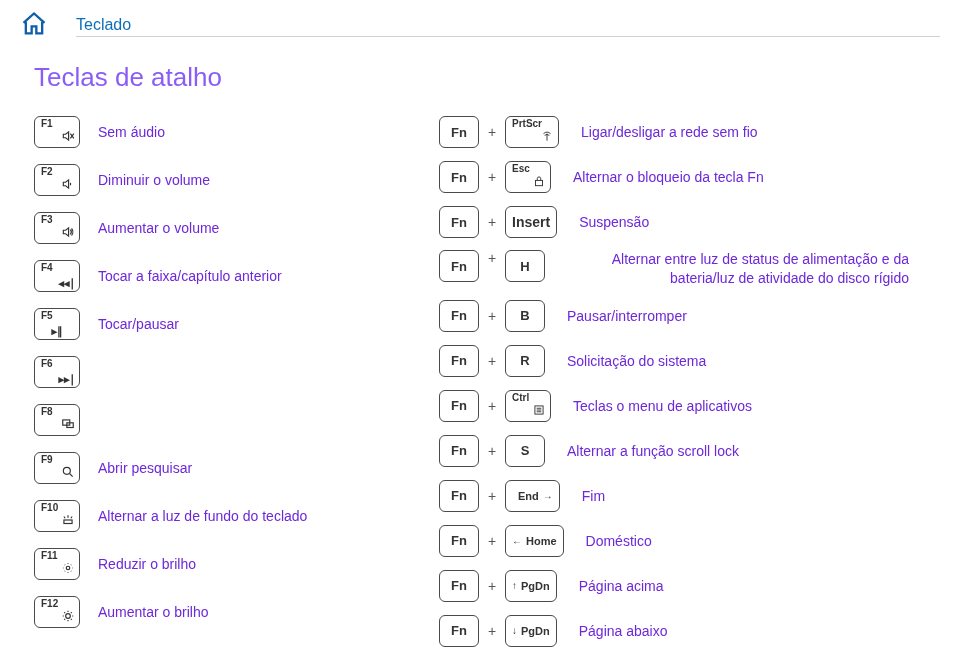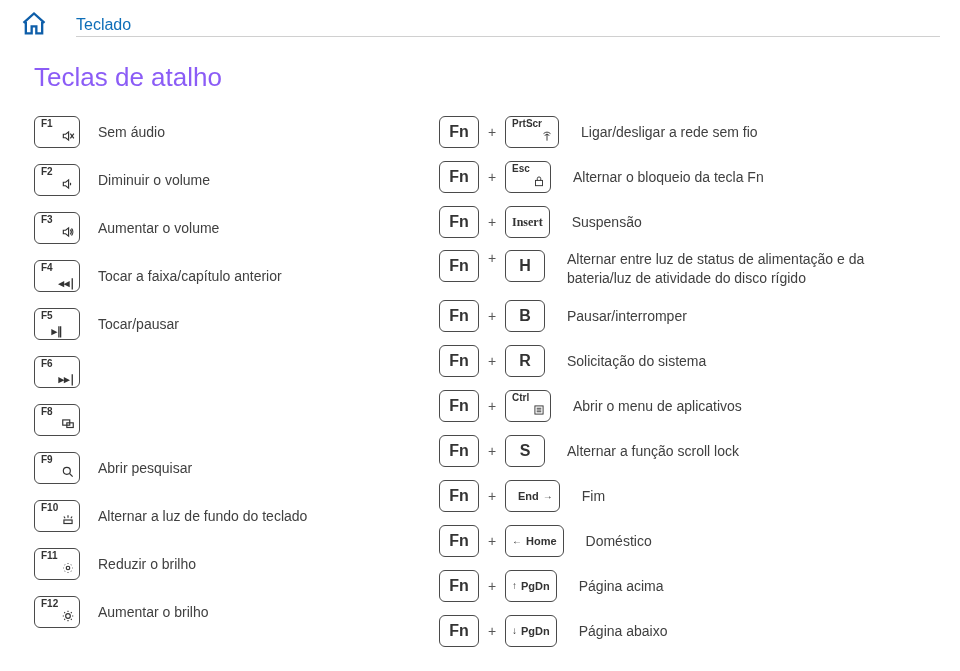--- a/index.html
+++ b/index.html
@@ -61,21 +61,21 @@
     color: #333;
     position: relative;
     justify-content: flex-start;
     align-items: flex-start;
     flex-direction: column;
   }
   .keycap.simple {
     justify-content: center;
     align-items: center;
     flex-direction: row;
-    font-size: 16px;
+    font-size: 13px;
     min-width: 40px;
   }
   .keycap .top-label { font-size: 10px; line-height: 1; }
   .keycap .glyph {
     position: absolute;
     bottom: 2px; right: 4px;
     font-size: 11px;
     line-height: 1;
   }
   .keycap .glyph.center-bottom { left: 0; right: 0; text-align: center; }
@@ -83,21 +83,21 @@
   .plus {
     margin: 0 8px;
     font-size: 14px;
     color: #555;
     min-width: 10px;
     justify-content: center;
   }
   .desc {
     margin-left: 18px;
     font-size: 14px;
-    color: #404040;
+    color: #6d28d9;
   }
   .col-right .desc { margin-left: 22px; }
   .key-wide { min-width: 54px; }
   .icon-svg { width: 14px; height: 14px; }
 </style>
 </head>
 <body>
 
 <div class="topbar">
   <span class="home-icon">
@@ -271,29 +271,29 @@
               <path d="M9 11V8a3 3 0 016 0v3"></path>
             </svg>
         </span>
       </div>
       <div class="desc">Alternar o bloqueio da tecla Fn</div>
     </div>
 
     <div class="row">
       <div class="keycap simple">Fn</div>
       <div class="plus">+</div>
-      <div class="keycap simple key-wide" style="font-size:12px;font-family:Liberation Serif, serif;">Insert</div>
+      <div class="keycap simple key-wide" style="font-size:14px;">Insert</div>
       <div class="desc">Suspensão</div>
     </div>
 
     <div class="row" style="align-items:flex-start;">
       <div class="keycap simple">Fn</div>
       <div class="plus">+</div>
       <div class="keycap simple">H</div>
-      <div class="desc" style="line-height:1.35;">Alternar entre luz de status de alimentação e da bateria/luz de atividade do disco rígido</div>
+      <div class="desc" style="line-height:1.35;text-align:right;">Alternar entre luz de status de alimentação e da bateria/luz de atividade do disco rígido</div>
     </div>
 
     <div class="row">
       <div class="keycap simple">Fn</div>
       <div class="plus">+</div>
       <div class="keycap simple">B</div>
       <div class="desc">Pausar/interromper</div>
     </div>
 
     <div class="row">
@@ -308,21 +308,21 @@
       <div class="plus">+</div>
       <div class="keycap">
         <span class="top-label">Ctrl</span>
         <span class="glyph">
           <svg class="icon-svg" viewBox="0 0 24 24" fill="none" stroke="#333" stroke-width="1.6">
               <rect x="5" y="5" width="14" height="14"></rect>
               <path d="M8 9h8M8 12h8M8 15h8"></path>
             </svg>
         </span>
       </div>
-      <div class="desc">Abrir o menu de aplicativos</div>
+      <div class="desc">Teclas o menu de aplicativos</div>
     </div>
 
     <div class="row">
       <div class="keycap simple">Fn</div>
       <div class="plus">+</div>
       <div class="keycap simple">S</div>
       <div class="desc">Alternar a função scroll lock</div>
     </div>
 
     <div class="row">

